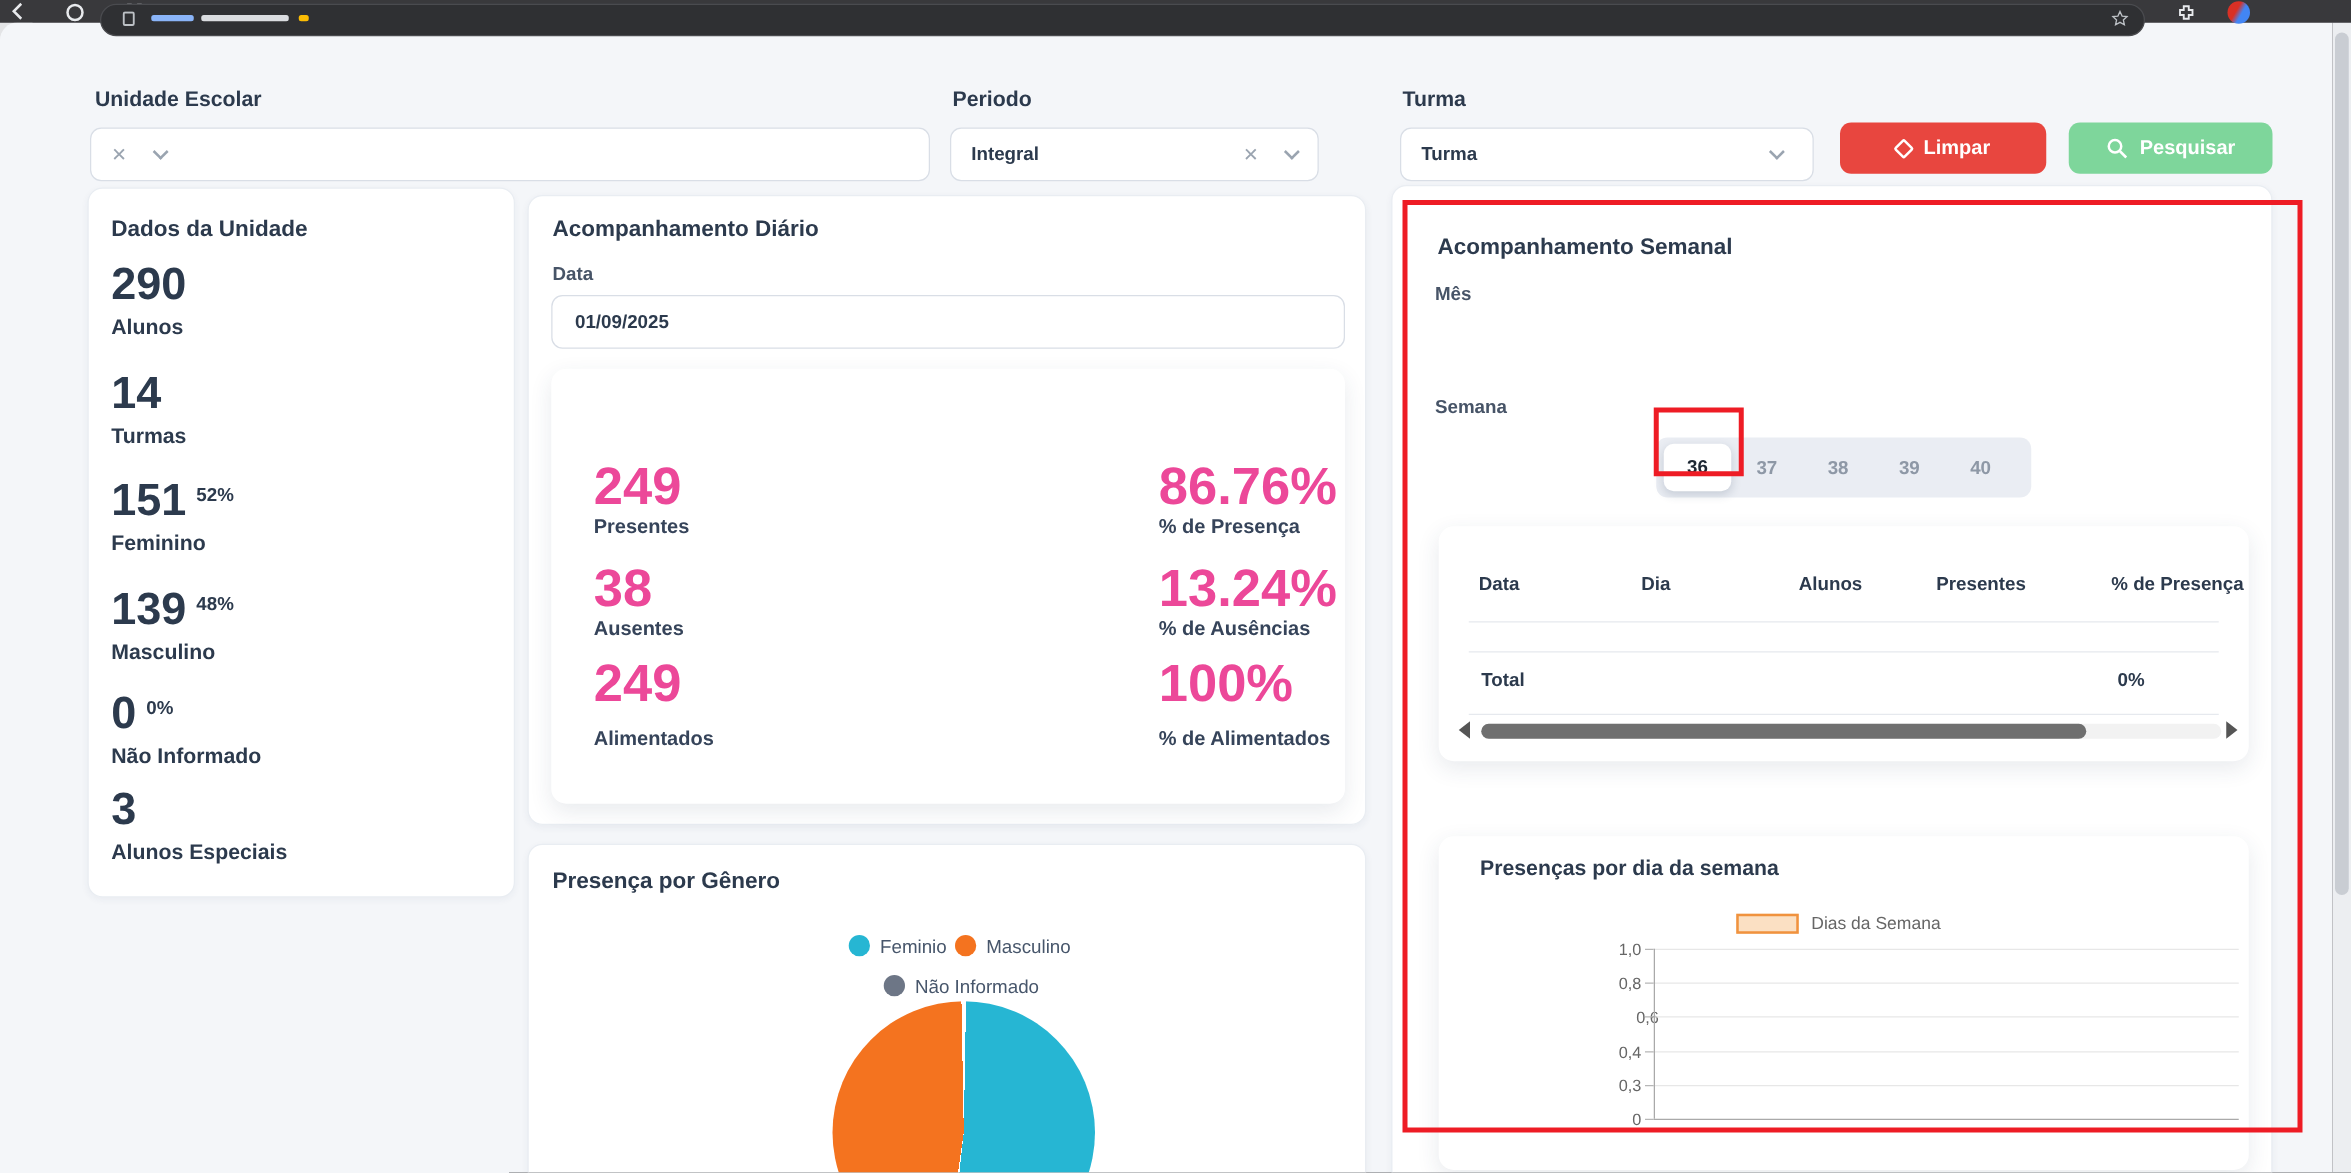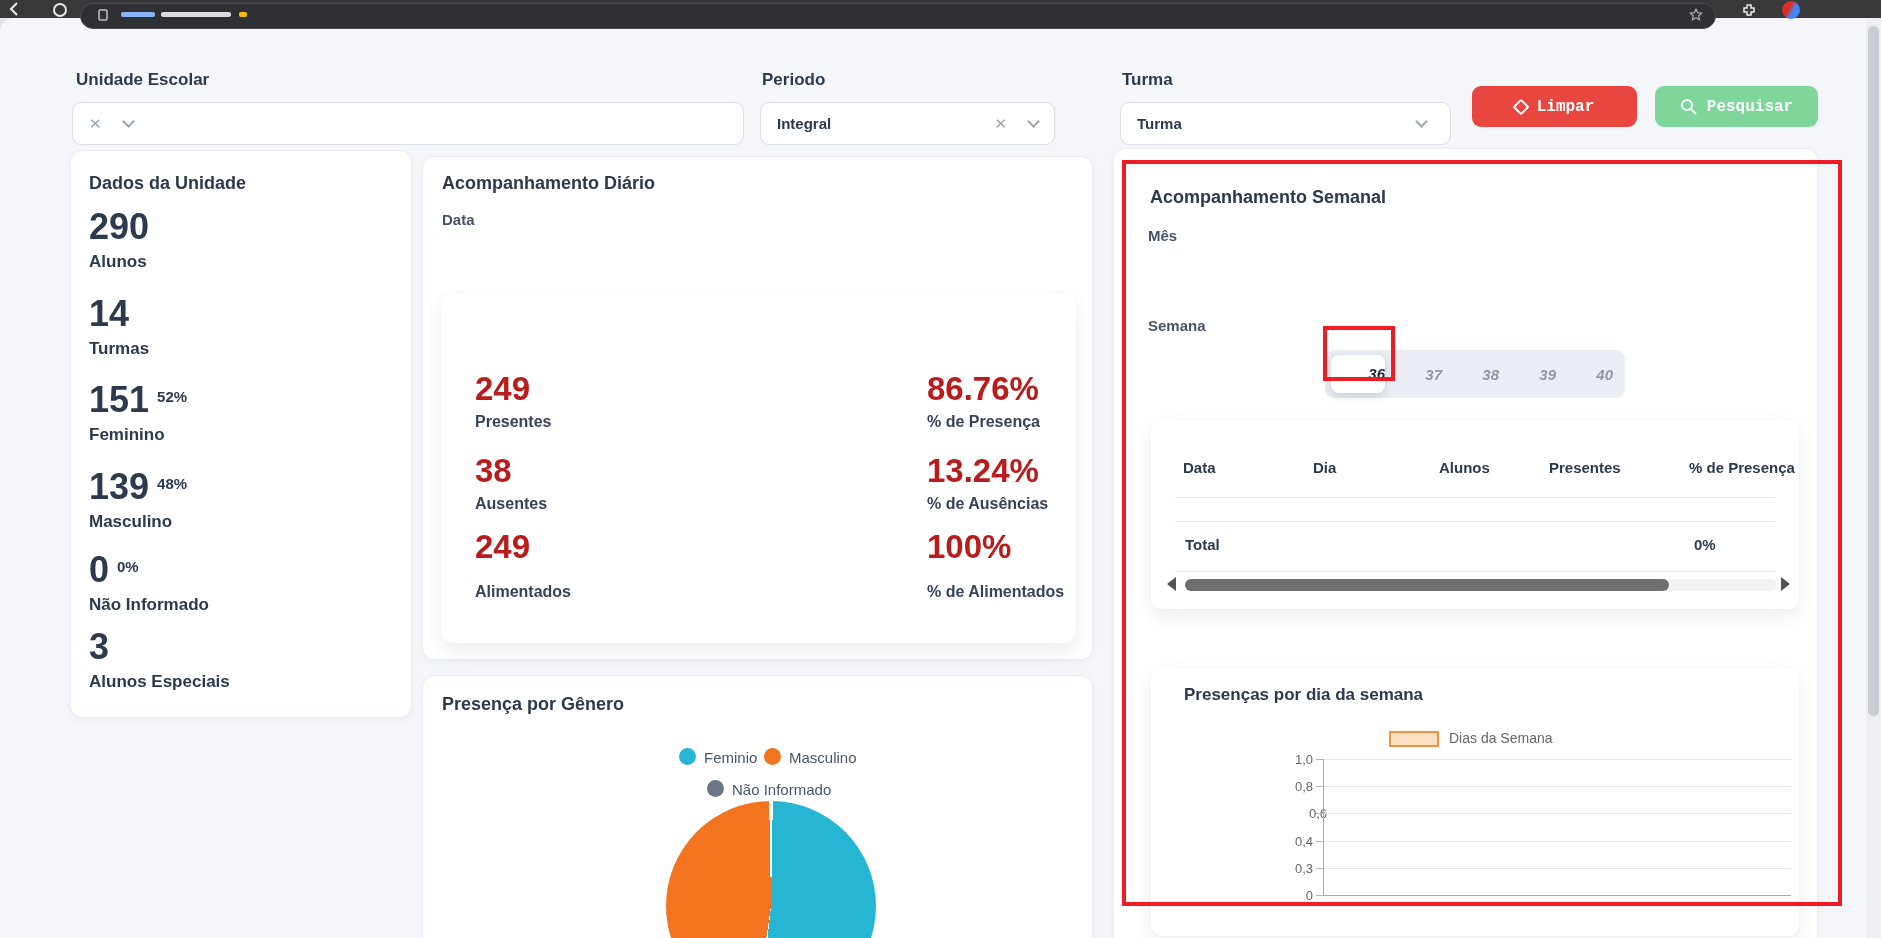--- a/index.html
+++ b/index.html
@@ -29,45 +29,45 @@
   .fld-label { font-size:15px; font-weight:600; color:#475467; }
 
   
   .filt-label { position:absolute; top:52px; font-size:17px; font-weight:700; color:#2c3a4d; }
   .select { position:absolute; top:84px; height:43px; background:#fff; border:1px solid #d9dee6;
     border-radius:9px; display:flex; align-items:center; padding:0 16px; }
   .select .val { font-size:15px; font-weight:700; color:#2c3a4d; white-space:nowrap; overflow:hidden; }
   .chev { width:9px; height:9px; border-right:2px solid #9aa4b0; border-bottom:2px solid #9aa4b0;
     transform:rotate(45deg); margin-top:-5px; flex:none; }
   .xclear { color:#9aa4b0; font-size:15px; font-weight:400; flex:none; }
-  .btn { position:absolute; top:68px; height:41px; border:none; border-radius:9px; color:#fff;
-    font-family:Liberation Mono, monospace; font-size:16px; font-weight:700;
+  .btn { position:absolute; top:80px; height:41px; border:none; border-radius:9px; color:#fff;
+    font-family:Liberation Sans, sans-serif; font-size:16px; font-weight:700;
     display:flex; align-items:center; justify-content:center; gap:10px; cursor:pointer; }
 
   
   .stat-item { position:absolute; left:18px; }
   .stat-big { display:flex; align-items:flex-end; font-size:36px; font-weight:800; color:#2c3a4d; line-height:36px; }
   .stat-pct { font-size:15px; font-weight:700; color:#2c3a4d; margin-left:8px; padding-bottom:3px; }
   .stat-lbl { font-size:17px; font-weight:700; color:#2c3a4d; margin-top:7px; }
 
   
-  .dnum { position:absolute; font-size:33px; font-weight:800; color:#b91c1c; line-height:36px; }
+  .dnum { position:absolute; font-size:42px; font-weight:800; color:#ec4899; line-height:36px; }
   .dlbl { position:absolute; font-size:16px; font-weight:600; color:#36445a; }
   .input-box { position:absolute; background:#fff; border:1px solid #d9dee6; border-radius:9px;
     display:flex; align-items:center; padding:0 18px; font-size:15px; font-weight:600; color:#2c3a4d; }
 
   
   .leg-dot { position:absolute; width:17px; height:17px; border-radius:50%; }
   .leg-txt { position:absolute; font-size:15px; color:#47566b; }
   #pie { position:absolute; left:243px; top:125px; width:210px; height:210px; border-radius:50%; }
 
   
   #weeks-box { position:absolute; left:211px; top:183px; width:300px; height:48px;
     background:#eaedf3; border-radius:9px; display:flex; align-items:center; padding:0 6px; }
-  .week-pill { width:57px; text-align:right; font-size:15px; font-weight:700; color:#8e98a6; cursor:pointer;font-style:italic; }
+  .week-pill { width:57px; text-align:center; font-size:15px; font-weight:700; color:#8e98a6; cursor:pointer; }
   .week-pill.sel { width:54px; background:#fff; border-radius:8px; height:38px; line-height:38px;
     color:#1d2733; box-shadow:0 3px 8px rgba(40,60,90,0.18); }
   .th { position:absolute; top:38px; font-size:15px; font-weight:700; color:#2c3a4d; white-space:nowrap; }
   .tline { position:absolute; left:24px; right:24px; height:1px; background:#e6e9ee; }
   .harrow { position:absolute; width:0; height:0; border-style:solid; }
   #wk-chart-title { position:absolute; left:33px; top:16px; font-size:17px; font-weight:700; color:#2c3a4d; }
   .ytick { position:absolute; width:44px; text-align:right; font-size:13px; color:#666; }
   .gline { position:absolute; left:172px; width:468px; height:1px; background:#e7e7e7; }
   .tickdash { position:absolute; left:165px; width:7px; height:1px; background:#b7b7b7; }
 
@@ -186,20 +186,23 @@
           <span>3</span>
           <span class="stat-pct"></span>
         </div>
       <div class="stat-lbl">Alunos Especiais</div>
     </div>
   </div>
 
   <div class="card" style="left:422px; top:138px; width:671px; height:504px">
     <div class="abs sec-title" style="left:19px; top:16px">Acompanhamento Diário</div>
     <div class="abs fld-label" style="left:19px; top:54px">Data</div>
+    <div class="input-box" style="left:18px; top:79px; width:635px; height:43px">
+      <span>01/09/2025</span>
+    </div>
 
     <div class="inner-card" style="left:18px; top:138px; width:635px; height:348px">
       <span class="dnum" style="left:34px; top:76px">249</span>
       <span class="dlbl" style="left:34px; top:118px">Presentes</span>
       <span class="dnum" style="left:34px; top:158px">38</span>
       <span class="dlbl" style="left:34px; top:200px">Ausentes</span>
       <span class="dnum" style="left:34px; top:234px">249</span>
       <span class="dlbl" style="left:34px; top:288px">Alimentados</span>
 
       <span class="dnum" style="left:486px; top:76px">86.76%</span>

